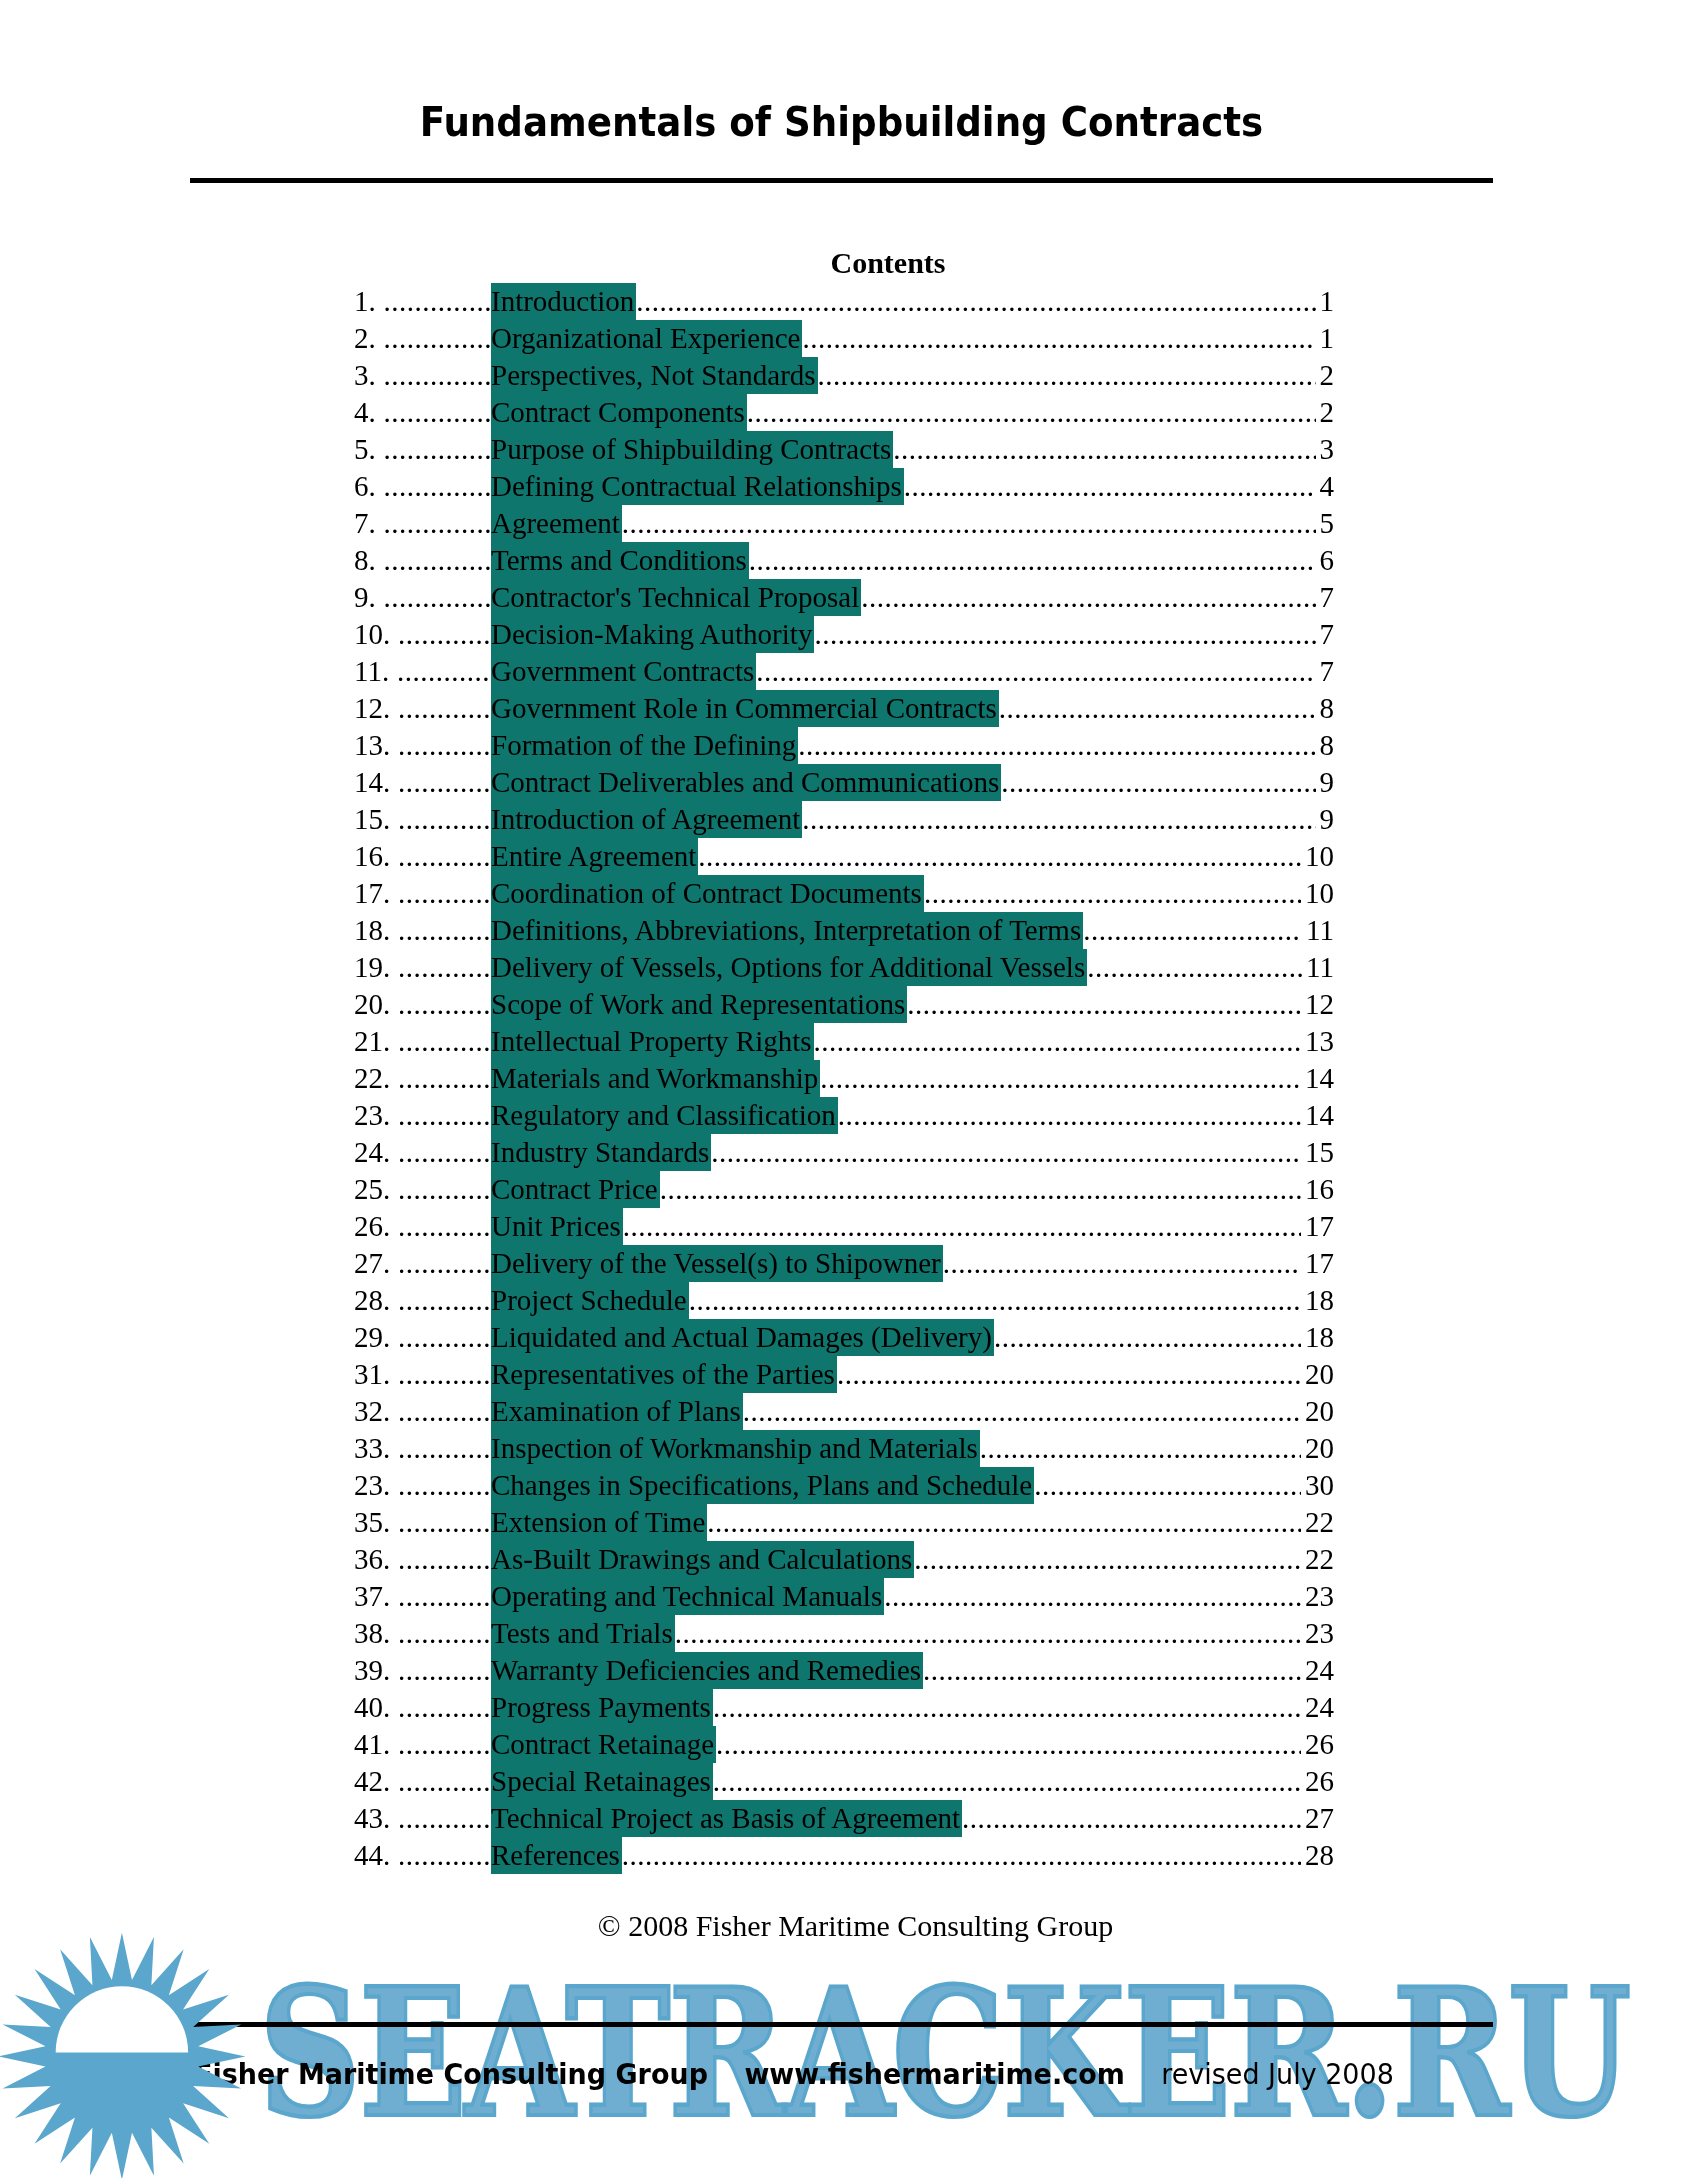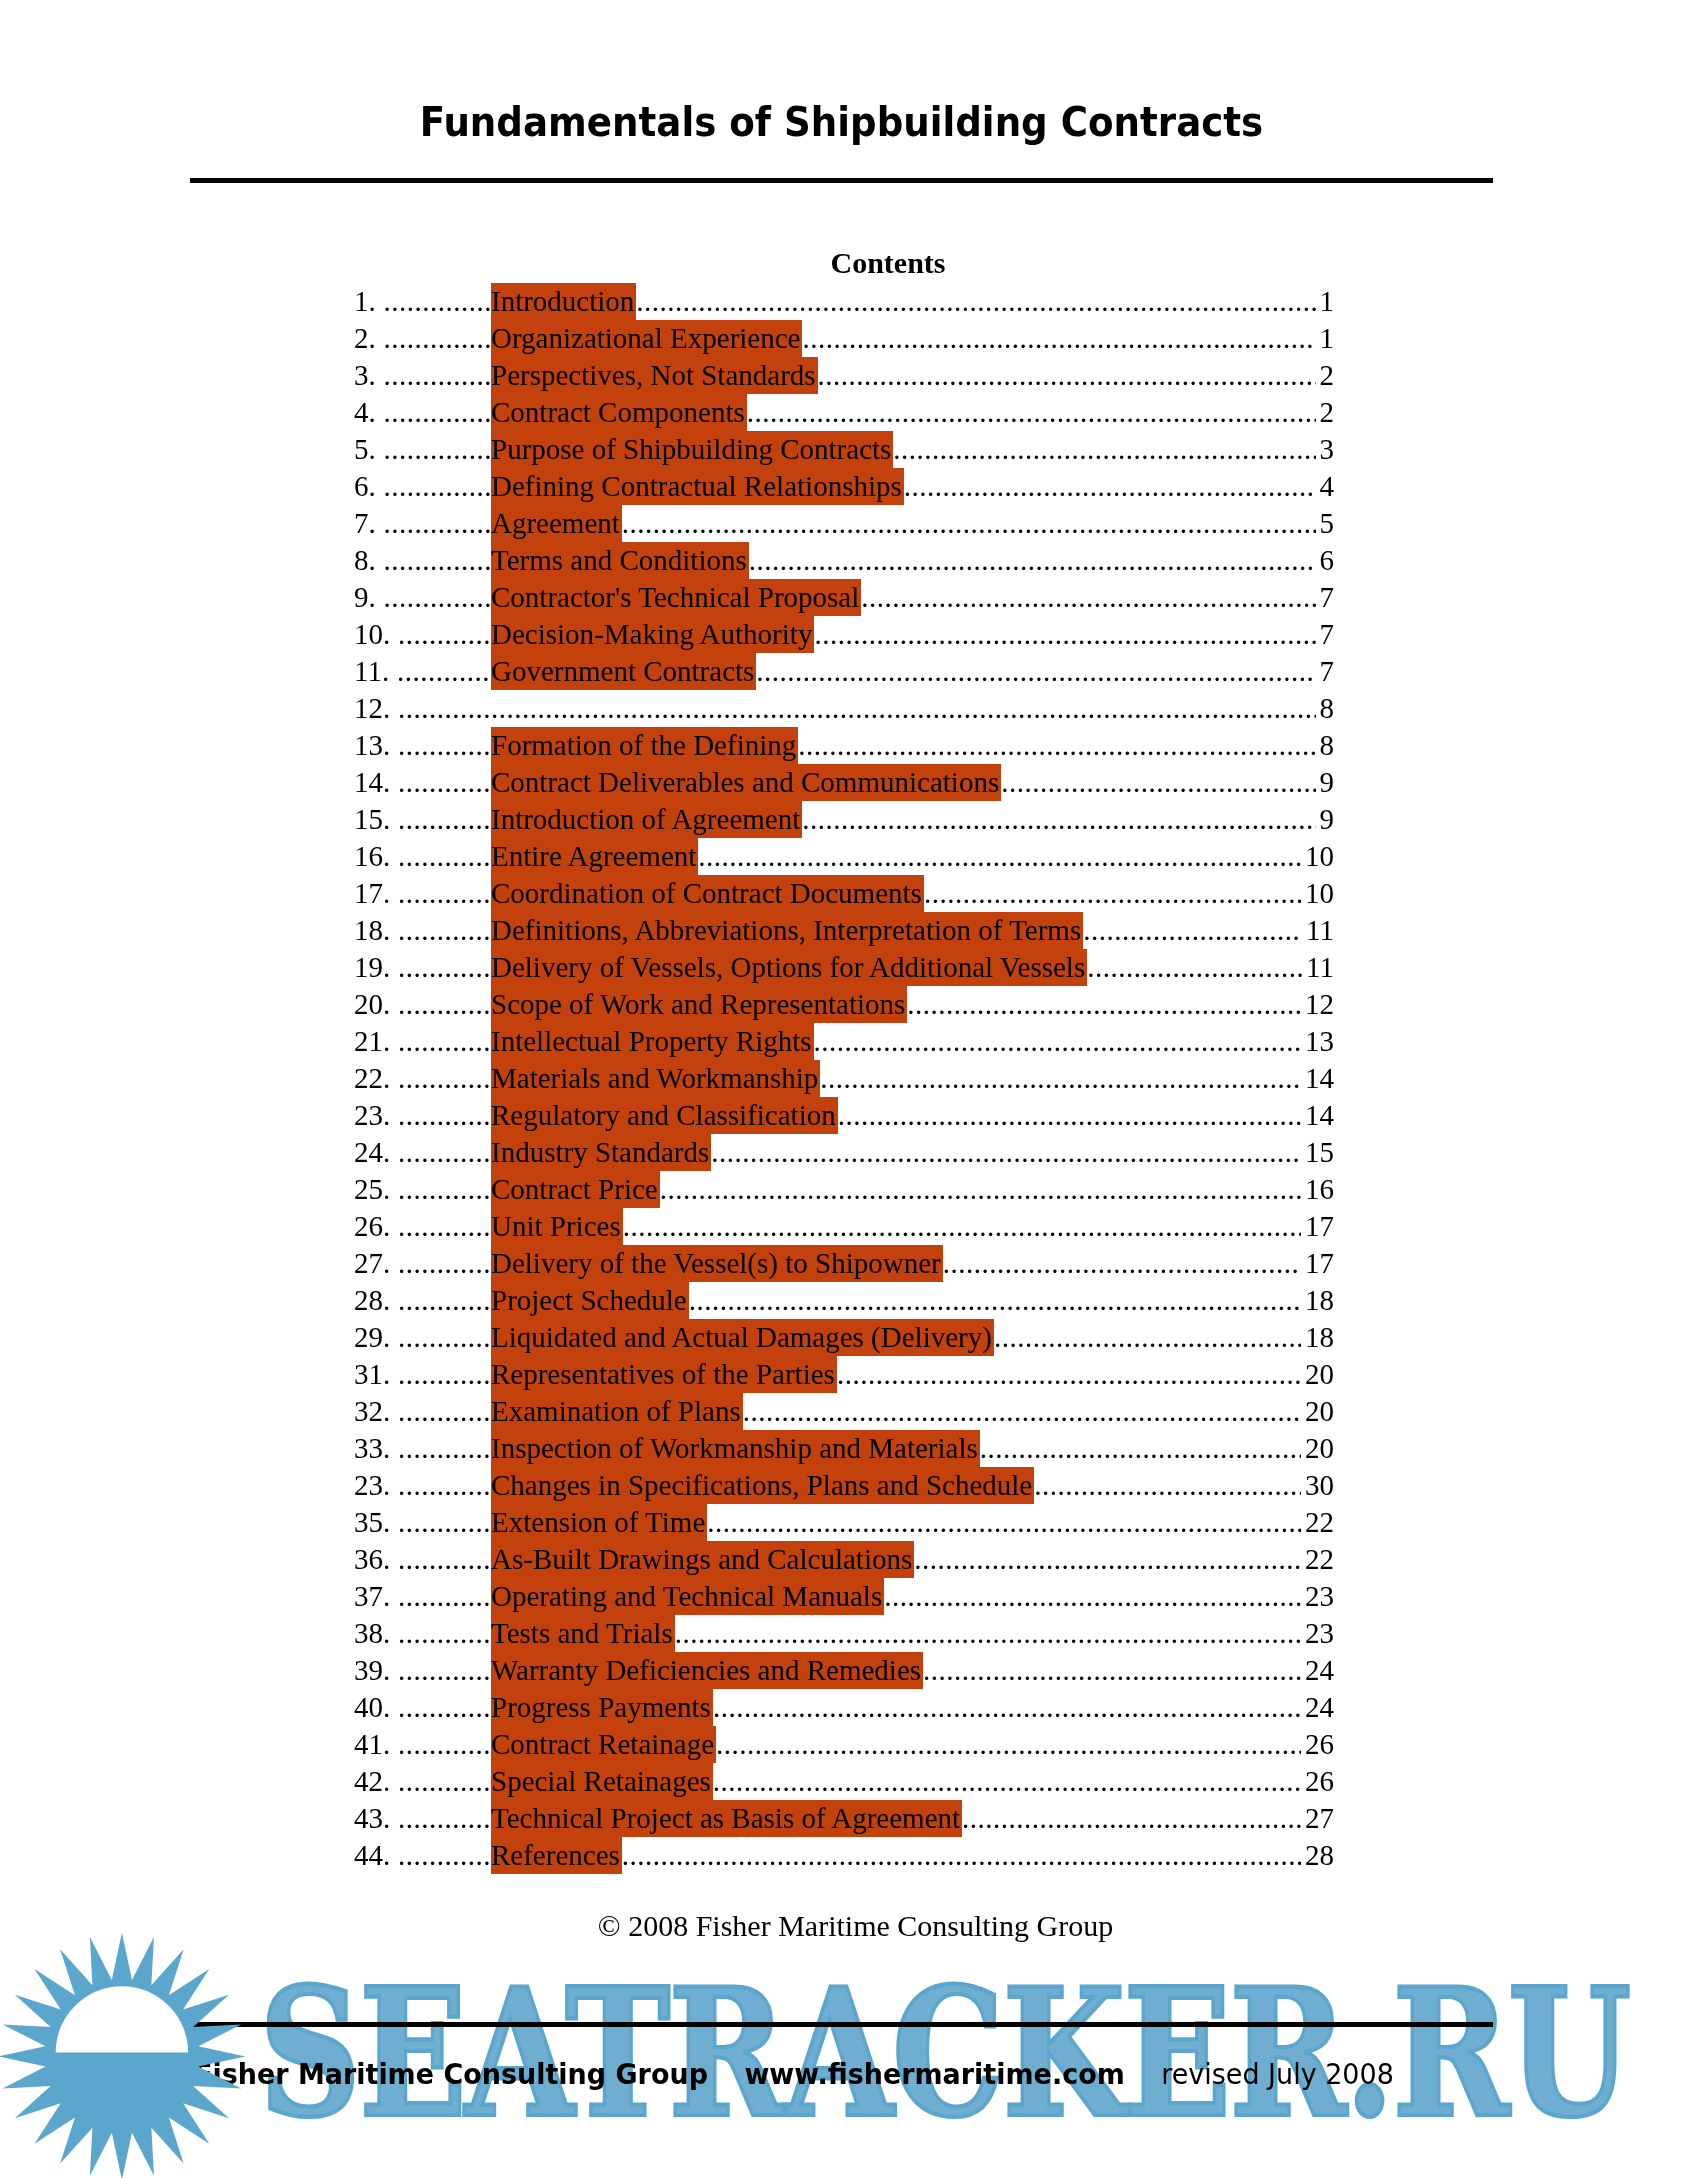--- a/index.html
+++ b/index.html
@@ -17,21 +17,21 @@
     position: absolute; left: 0; width: 1776px; top: 246px; text-align: center;
     font-weight: bold; font-size: 30px;
   }
   .toc { position: absolute; left: 354px; top: 283px; width: 980px; }
   .toc-row {
     position: relative; height: 37px; line-height: 37px; font-size: 29px; white-space: nowrap;
     display: flex;
   }
   .toc-num { width: 137px; overflow: hidden; flex: none; }
   .toc-num::after { content: " ......................................................"; letter-spacing: 0.5px; }
-  .toc-title { flex: none; background: #c2410c; padding-right: 2px; }
+  .toc-title { flex: none; background: #0f766e; padding-right: 2px; }
   .toc-dots { flex: 1; overflow: hidden; letter-spacing: 0.5px; }
   .toc-dots::before { content: "............................................................................................................................................................................"; }
   .toc-page { flex: none; text-align: right; padding-left: 4px; }
   .copyright {
     position: absolute; left: 0; width: 1683px; top: 1909px; text-align: center; font-size: 30px; margin-left: 14px;
   }
   .rule-bottom { position: absolute; left: 190px; top: 2022px; width: 1303px; height: 5px; background: #000; }
   .footer {
     position: absolute; left: 194px; top: 2057px; font-family: "DejaVu Sans", sans-serif; font-size: 29px;
     white-space: nowrap; transform: scaleX(0.93); transform-origin: 0 0;
@@ -117,20 +117,21 @@
       <span class="toc-page">7</span>
     </div>
     <div class="toc-row">
       <span class="toc-num">11.</span>
       <span class="toc-title">Government Contracts</span>
       <span class="toc-dots"></span>
       <span class="toc-page">7</span>
     </div>
     <div class="toc-row">
       <span class="toc-num">12.</span>
+      <span class="toc-title">Government Role in Commercial Contracts</span>
       <span class="toc-dots"></span>
       <span class="toc-page">8</span>
     </div>
     <div class="toc-row">
       <span class="toc-num">13.</span>
       <span class="toc-title">Formation of the Defining</span>
       <span class="toc-dots"></span>
       <span class="toc-page">8</span>
     </div>
     <div class="toc-row">

